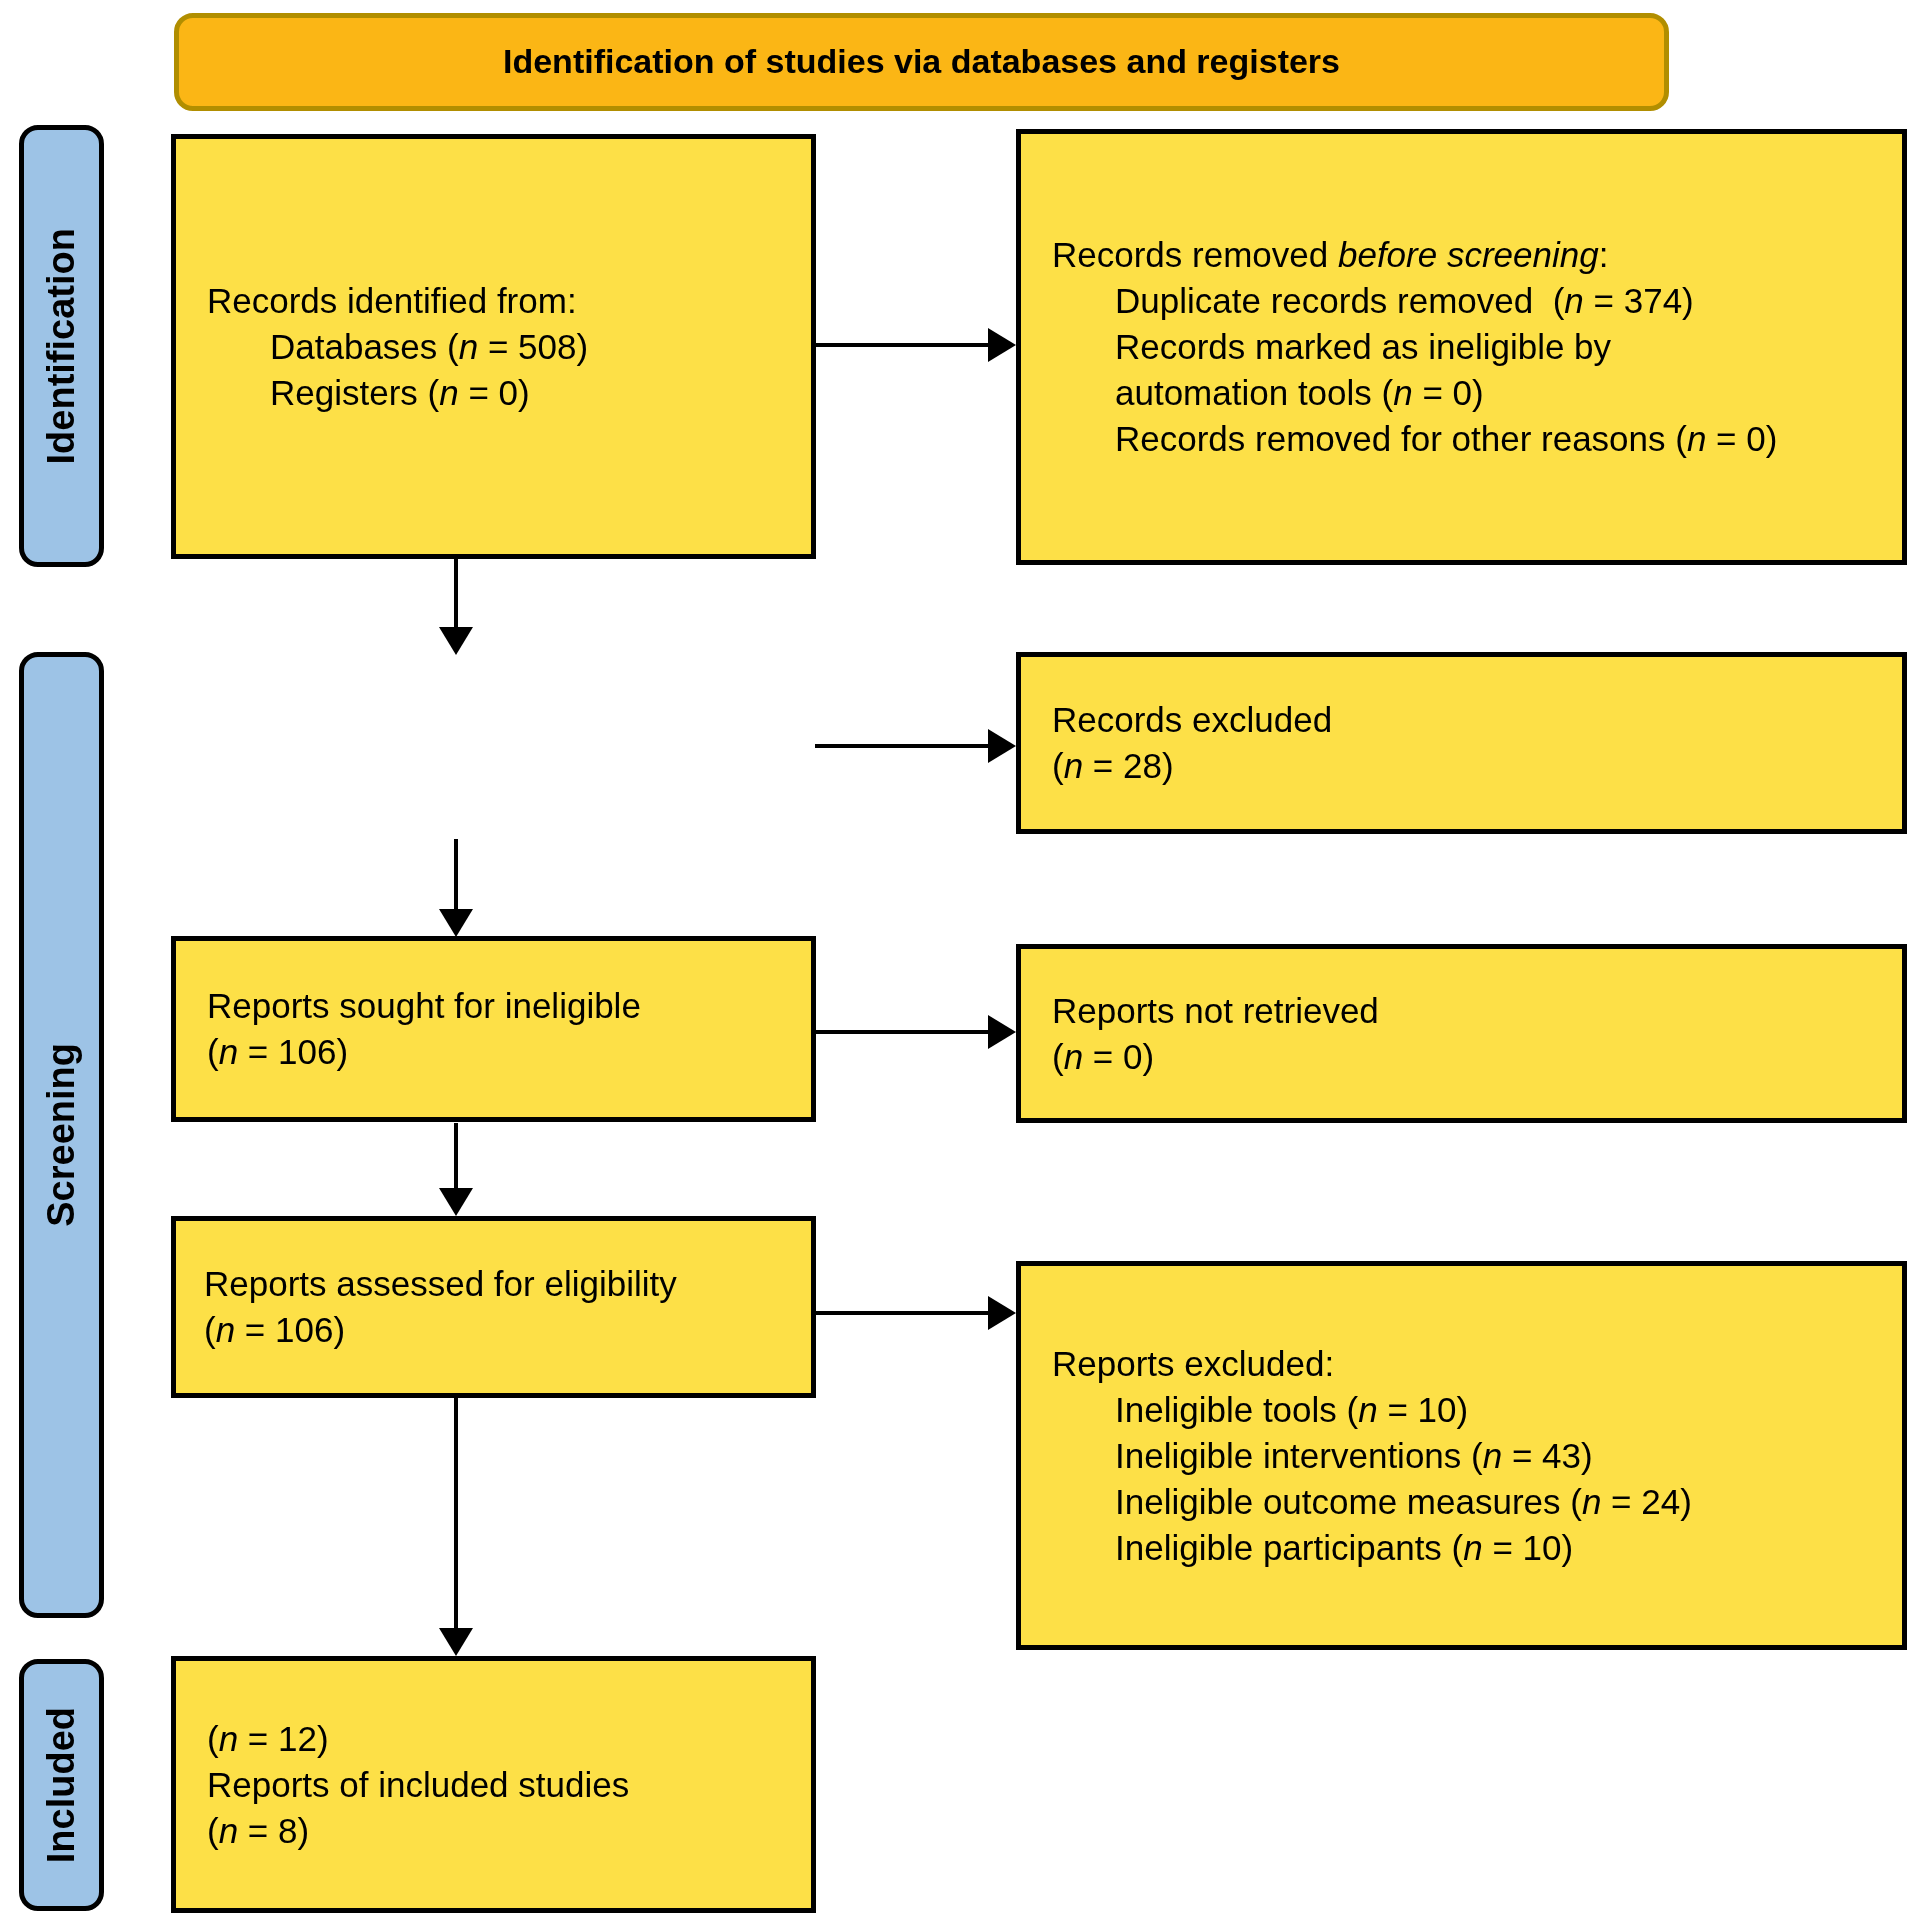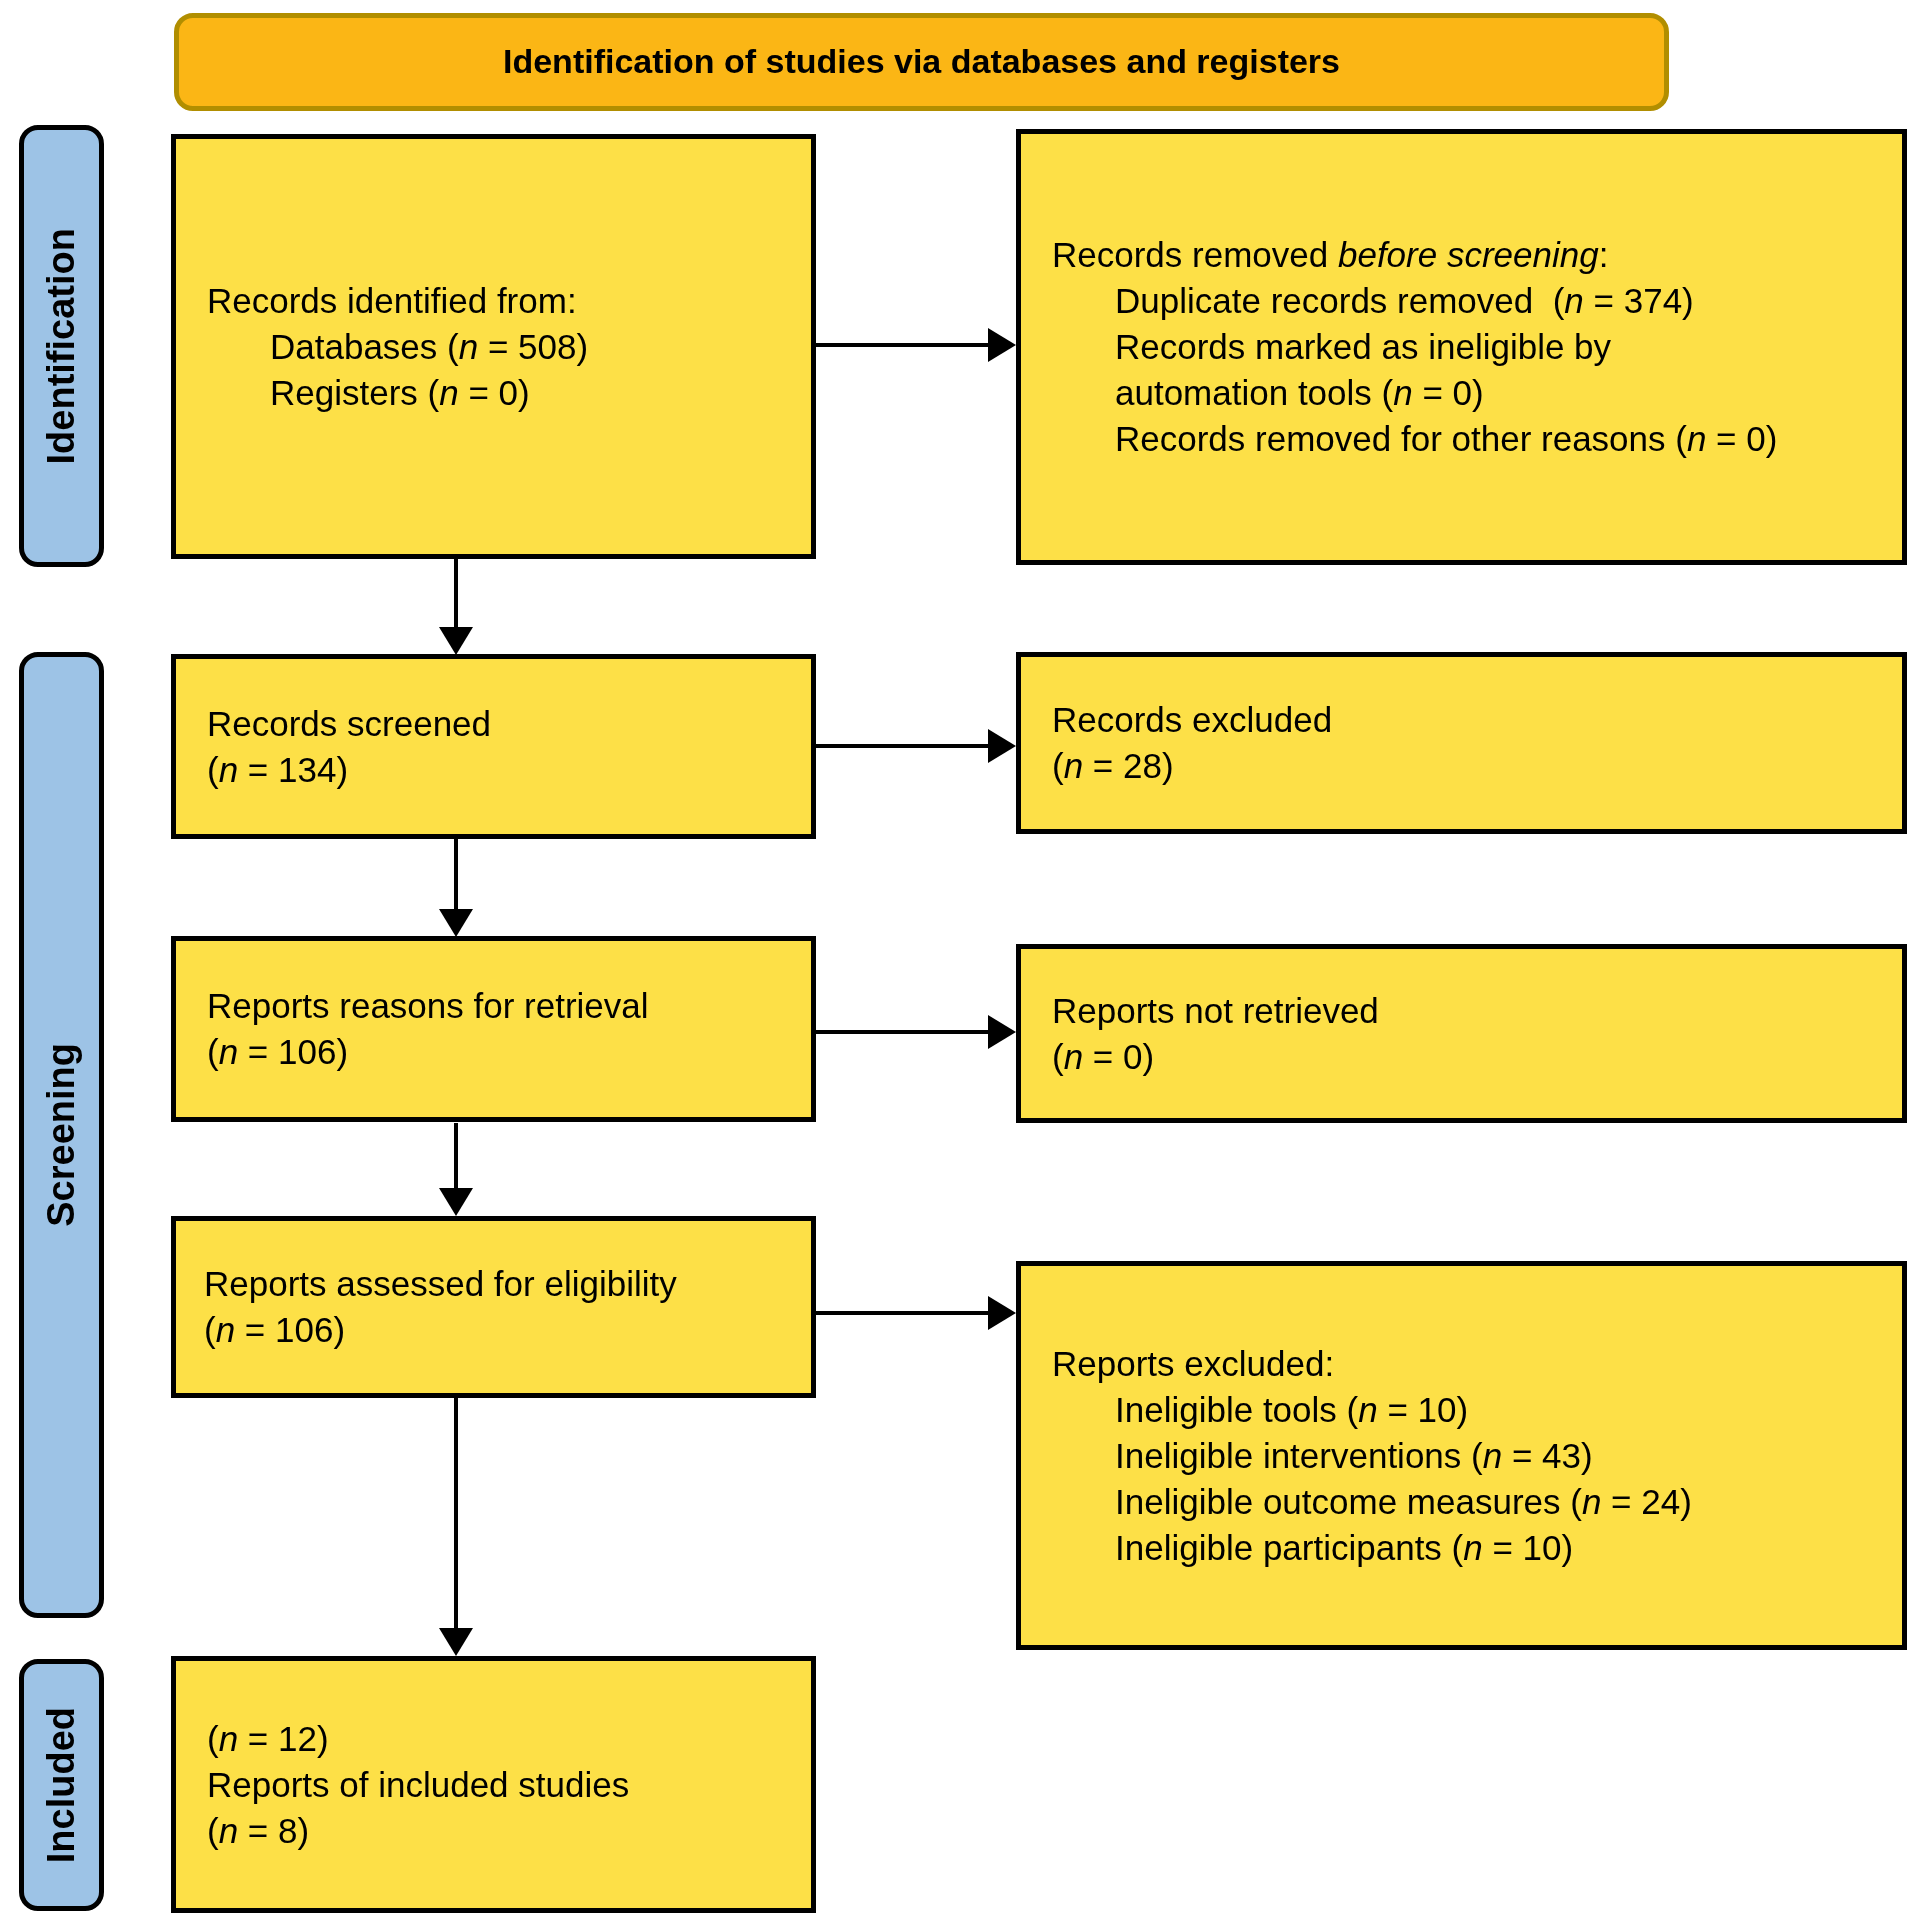--- a/index.html
+++ b/index.html
@@ -103,26 +103,22 @@
   </div>
   <div class="side side-included">
     <span class="side-label">Included</span>
   </div>
 
   <div class="box col-left b1">
       <div class="tline"><span>Records identified from:</span></div>
       <div class="tline indent"><span>Databases (</span><em>n</em><span> = 508)</span></div>
       <div class="tline indent"><span>Registers (</span><em>n</em><span> = 0)</span></div>
     </div>
-  <div class="box col-left b2">
-      <div class="tline"><span>Records screened</span></div>
-      <div class="tline"><span>(</span><em>n</em><span> = 134)</span></div>
-    </div>
   <div class="box col-left b3">
-      <div class="tline"><span>Reports reasons for retrieval</span></div>
+      <div class="tline"><span>Reports sought for ineligible</span></div>
       <div class="tline"><span>(</span><em>n</em><span> = 106)</span></div>
     </div>
   <div class="box col-left b4">
       <div class="tline"><span>Reports assessed for eligibility</span></div>
       <div class="tline"><span>(</span><em>n</em><span> = 106)</span></div>
     </div>
   <div class="box col-left b5">
       <div class="tline"><span>(</span><em>n</em><span> = 12)</span></div>
       <div class="tline"><span>Reports of included studies</span></div>
       <div class="tline"><span>(</span><em>n</em><span> = 8)</span></div>

